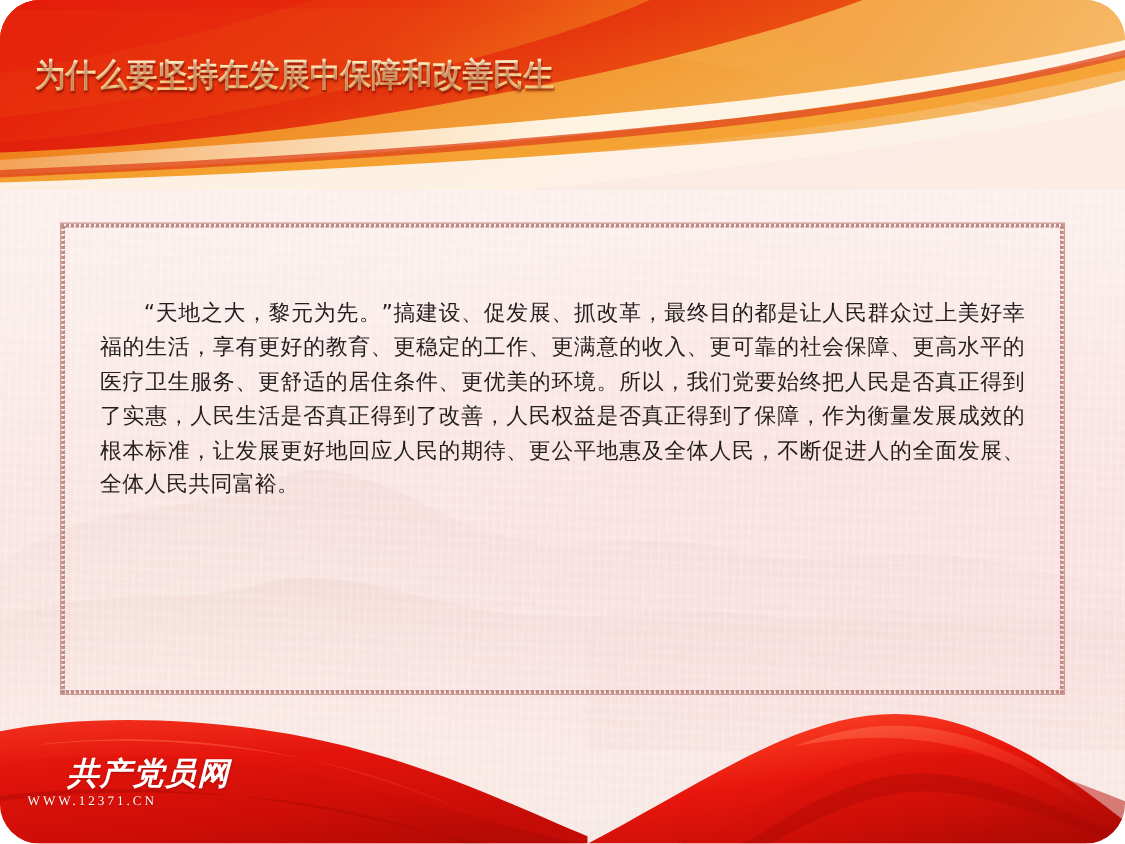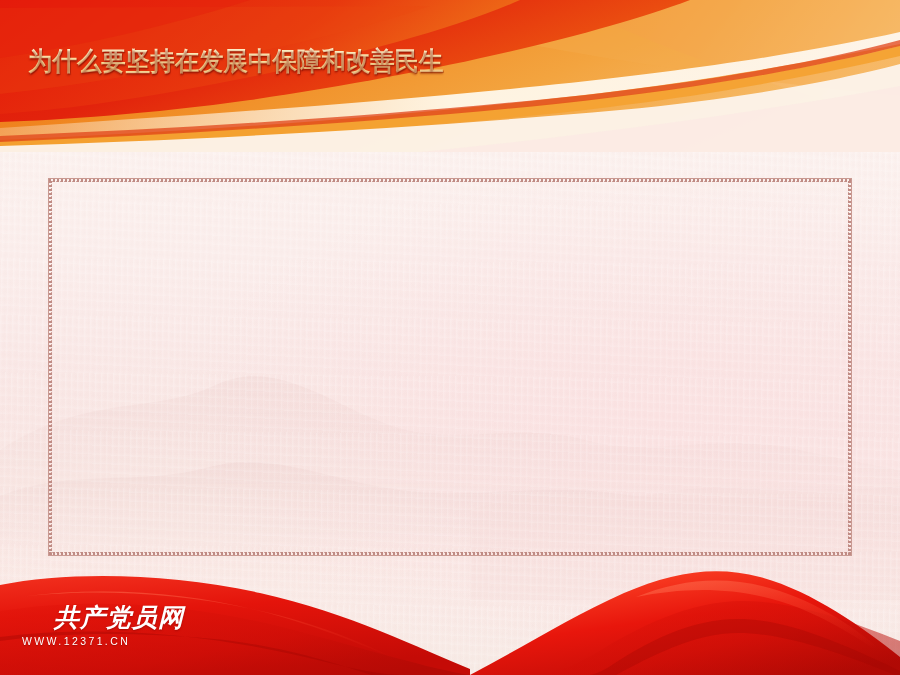--- a/index.html
+++ b/index.html
@@ -10,20 +10,21 @@
   body {
     font-family: "Liberation Sans", "DejaVu Sans", sans-serif;
   }
 
   #slide {
     position: relative;
     width: 900px;
     height: 675px;
     overflow: hidden;
     background: #fdf4f2;
+    border-radius: 32px;
   }
 
   
   .bg-base {
     position: absolute;
     inset: 0;
     background:
       radial-gradient(ellipse 700px 360px at 74% 62%, #fbe3e3 0%, rgba(251,227,227,0) 70%),
       radial-gradient(ellipse 600px 300px at 20% 78%, #faeae6 0%, rgba(250,234,230,0) 72%),
       linear-gradient(180deg, #fdf7f3 0%, #fbeeec 38%, #f9e5e4 62%, #fbeae7 82%, #f7ebe6 100%);
@@ -167,21 +168,21 @@
     font-size: 25px;
     font-weight: bold;
     letter-spacing: 1px;
     line-height: 28px;
     font-style: italic;
     text-shadow: 0 1px 2px rgba(120,0,0,.5);
     white-space: nowrap;
     margin-left: 32px;
   }
   .logo-url {
-    font-family: Liberation Sans, sans-serif;
+    font-family: Liberation Serif, serif;
     font-size: 10.5px;
     letter-spacing: 2.4px;
     margin-top: 3px;
     text-shadow: 0 1px 1px rgba(120,0,0,.5);
     white-space: nowrap;
   }
 </style>
 </head>
 <body>
 
@@ -273,20 +274,21 @@
   </div>
 
   <div class="content-box">
     <div class="box-border-outer"></div>
     <div class="box-border-inner"></div>
     <div class="box-orn top"></div>
     <div class="box-orn bottom"></div>
     <div class="box-orn left"></div>
     <div class="box-orn right"></div>
 
+    <p class="body-text">“天地之大，黎元为先。”搞建设、促发展、抓改革，最终目的都是让人民群众过上美好幸福的生活，享有更好的教育、更稳定的工作、更满意的收入、更可靠的社会保障、更高水平的医疗卫生服务、更舒适的居住条件、更优美的环境。所以，我们党要始终把人民是否真正得到了实惠，人民生活是否真正得到了改善，人民权益是否真正得到了保障，作为衡量发展成效的根本标准，让发展更好地回应人民的期待、更公平地惠及全体人民，不断促进人的全面发展、全体人民共同富裕。</p>
   </div>
 
   <div class="footer">
     <svg viewBox="0 0 900 130" preserveAspectRatio="none">
       <defs>
         <linearGradient id="silk1" x1="0" y1="0" x2="0.3" y2="1">
           <stop offset="0%" stop-color="#f2301e"></stop>
           <stop offset="40%" stop-color="#e4140b"></stop>
           <stop offset="100%" stop-color="#c40b06"></stop>
         </linearGradient>

